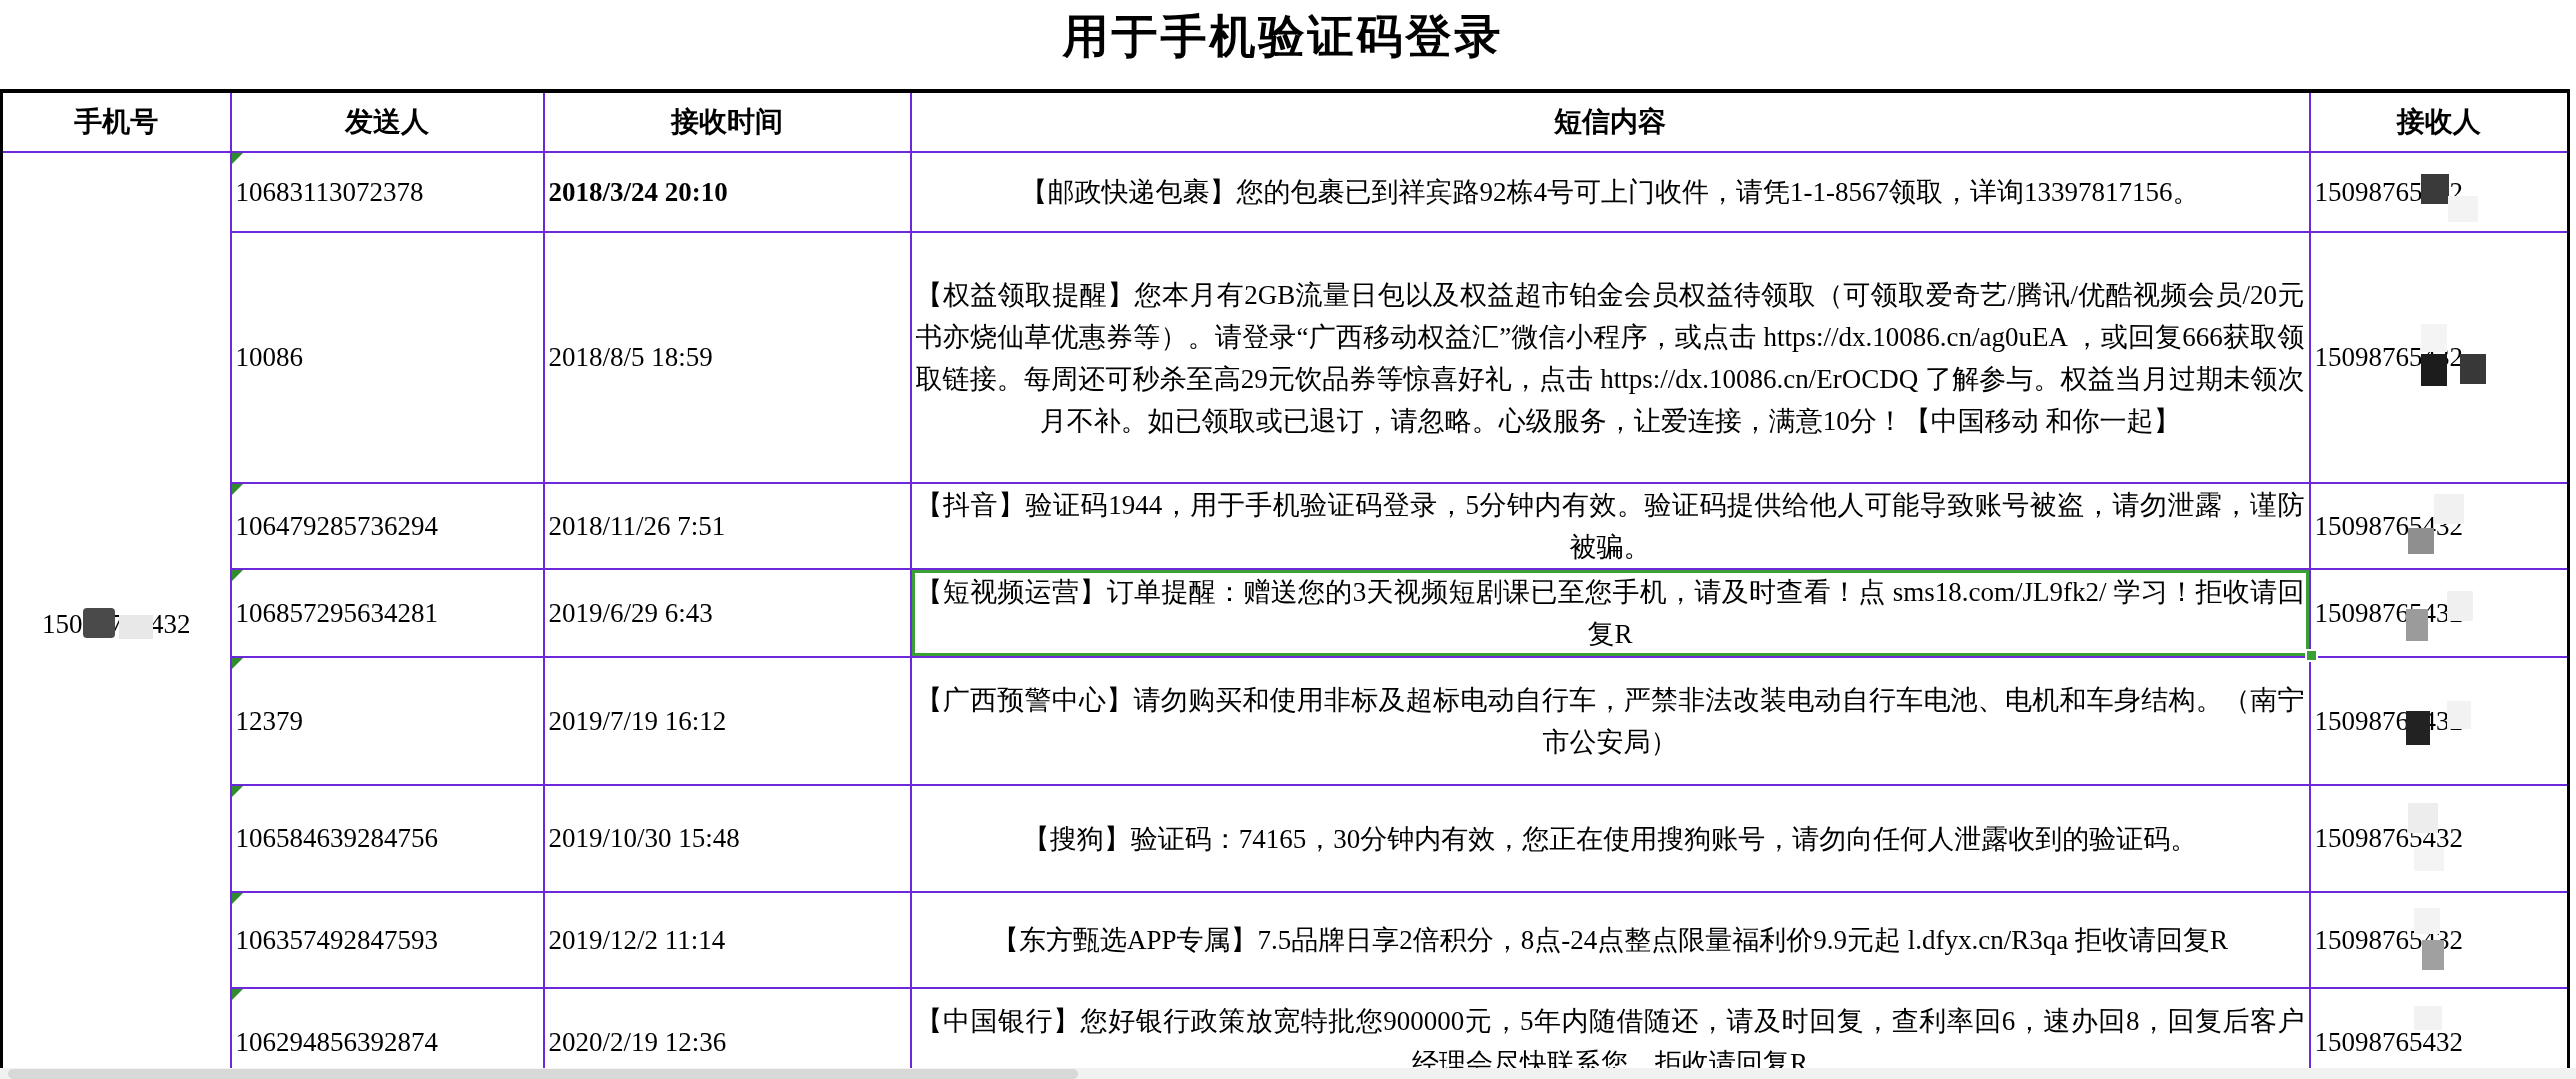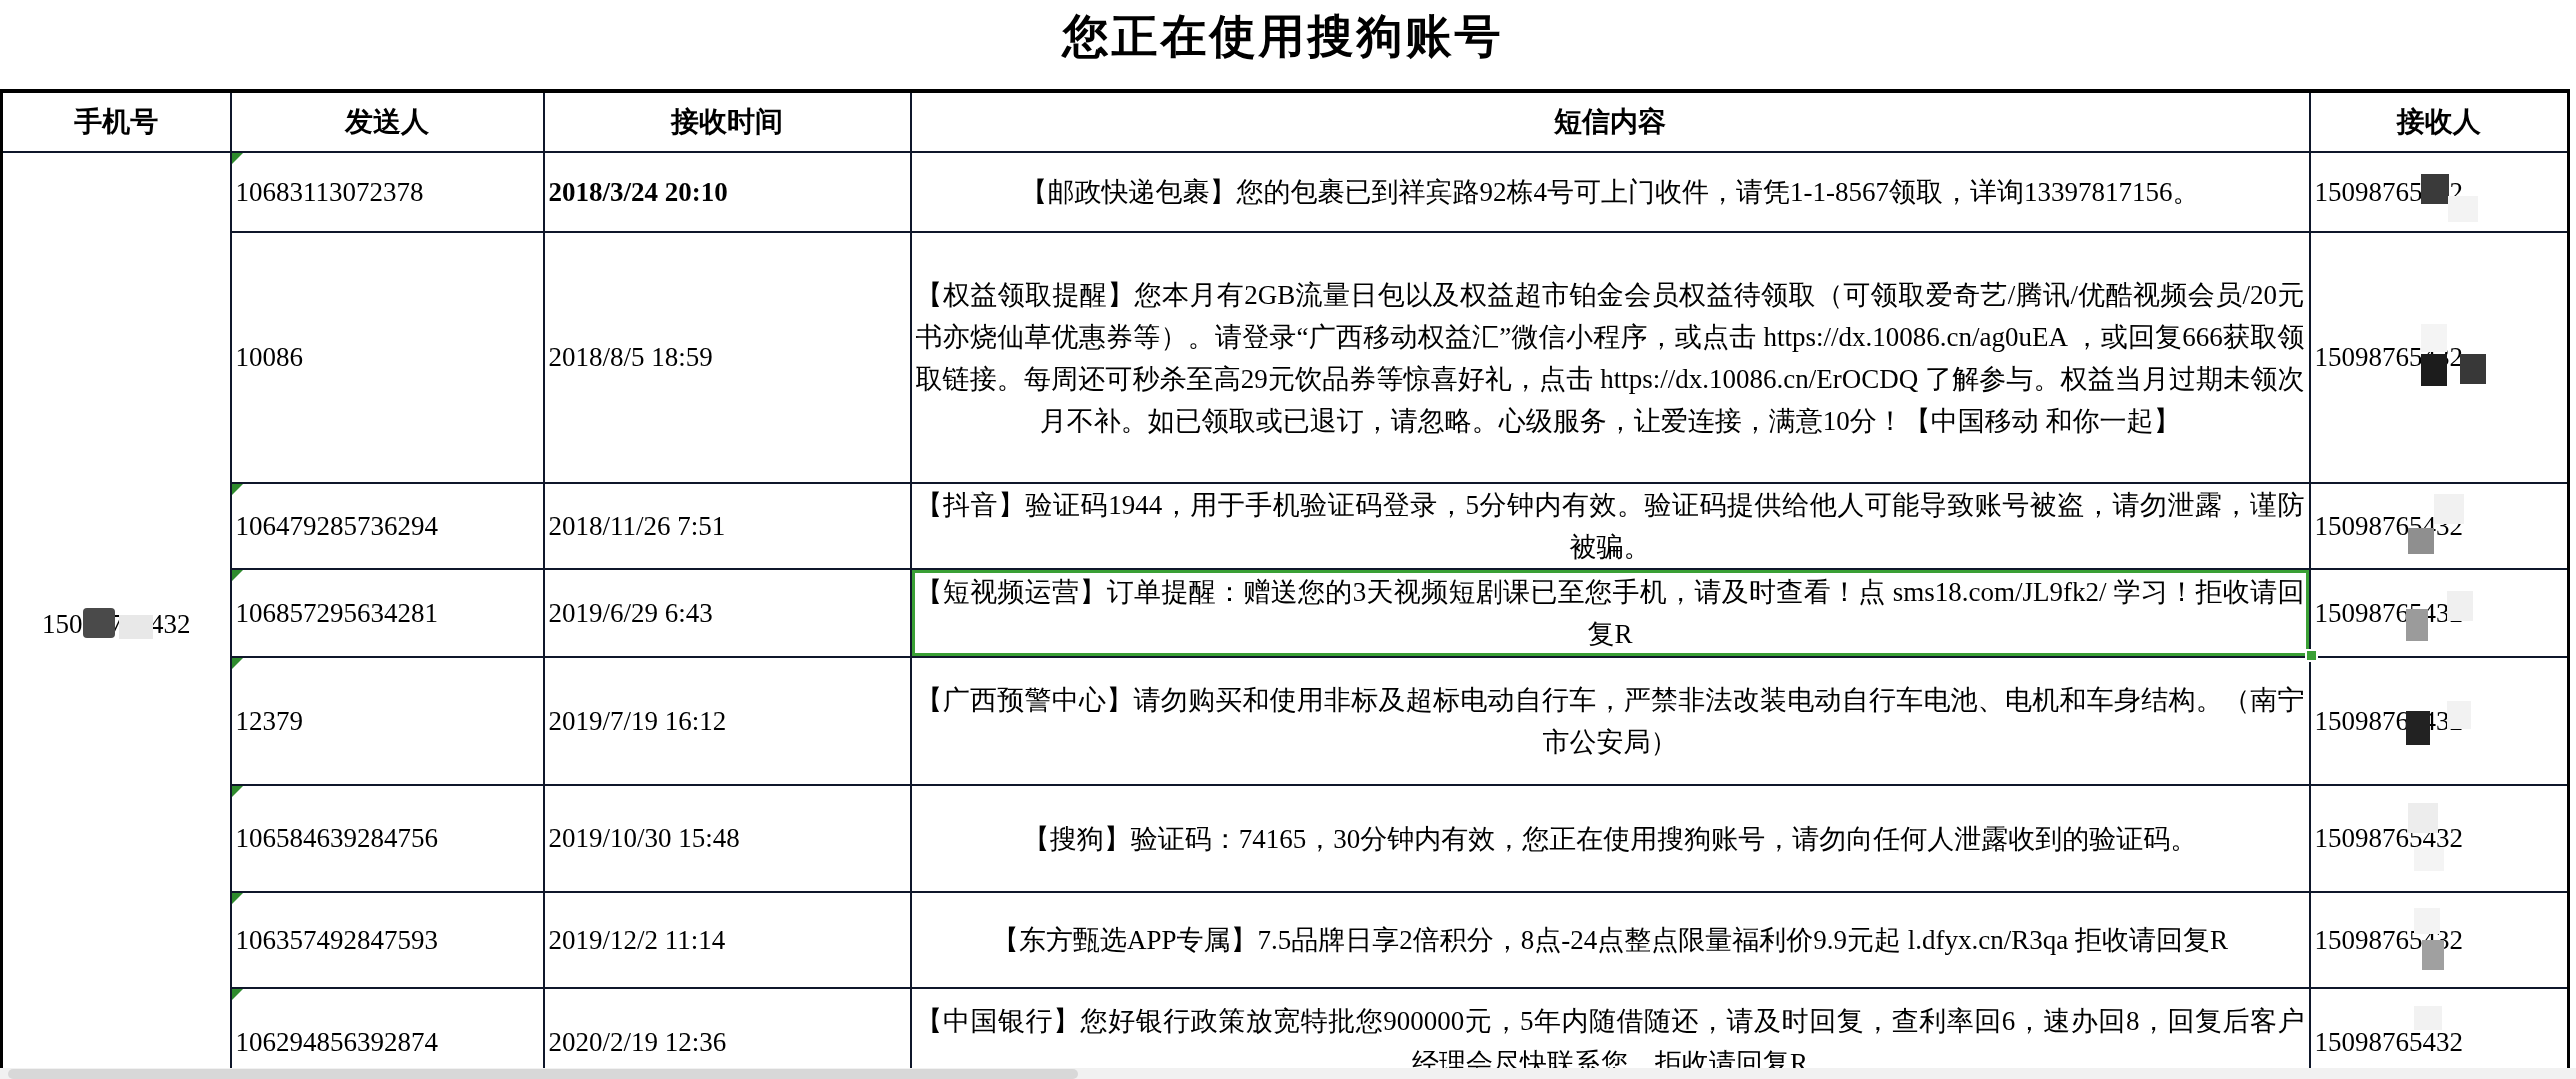--- a/index.html
+++ b/index.html
@@ -10,21 +10,21 @@
   .title{
     position:absolute;top:6px;left:0;width:2566px;text-align:center;
     font-size:46px;font-weight:bold;letter-spacing:3px;
   }
   table.sms{
     position:absolute;top:89px;left:0;width:2566px;
     table-layout:fixed;border-collapse:collapse;
     border:3px solid #000;border-top-width:4px;
   }
   table.sms td,table.sms th{
-    border:2px solid #0f172a;position:relative;overflow:visible;
+    border:2px solid #6d28d9;position:relative;overflow:visible;
     padding:0 4px;vertical-align:middle;background:#fff;
   }
   th{font-size:28px;font-weight:bold;text-align:center;}
   tr.h-head{height:61px}
   tr.h-r0{height:80px}
   tr.h-r1{height:251px}
   tr.h-r2{height:80px}
   tr.h-r3{height:88px}
   tr.h-r4{height:128px}
   tr.h-r5{height:107px}
@@ -59,21 +59,21 @@
   .hscroll .thumb{
     position:absolute;left:8px;top:1px;width:1070px;height:10px;
     background:#d8d8d8;border-radius:5px;
   }
 </style>
 </head>
 <body>
 
 <div class="page">
 
-  <div class="title">您正在使用搜狗账号</div>
+  <div class="title">用于手机验证码登录</div>
 
   <table class="sms">
     <colgroup>
       <col style="width:229px">
         <col style="width:313px">
         <col style="width:367px">
         <col style="width:1399px">
         <col style="width:259px">
     </colgroup>
     <tbody>

